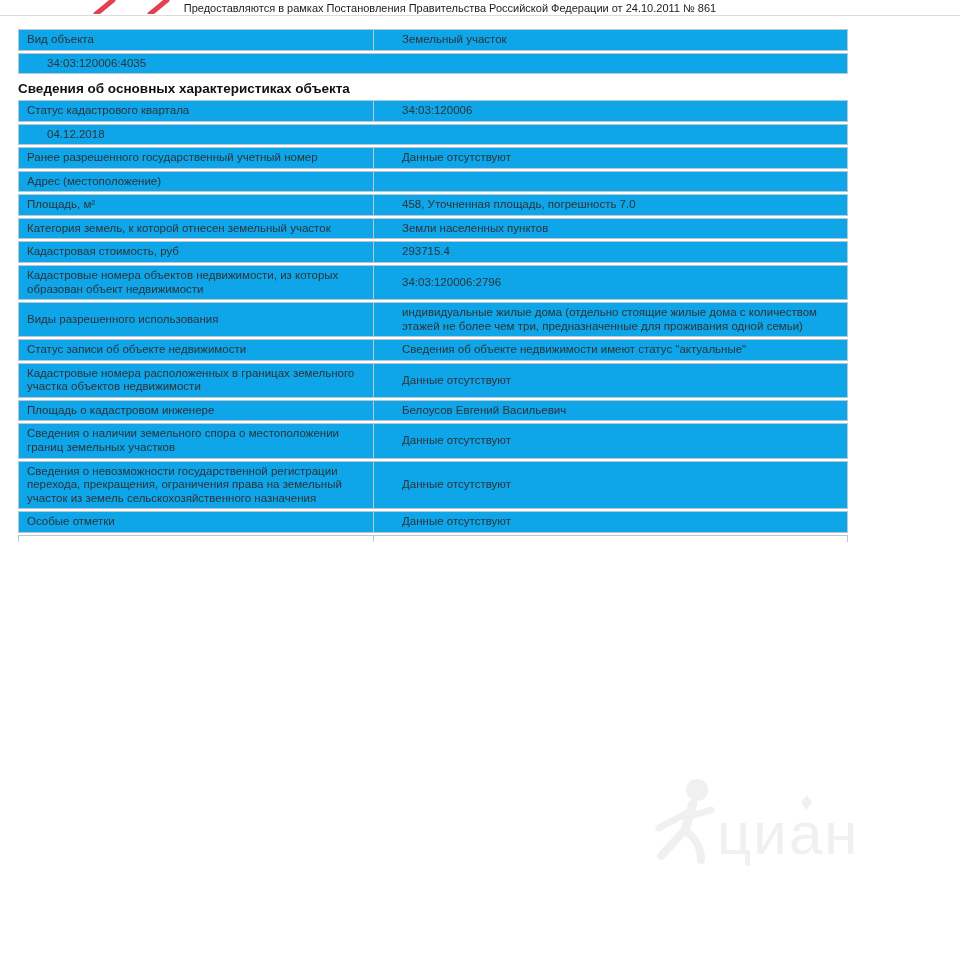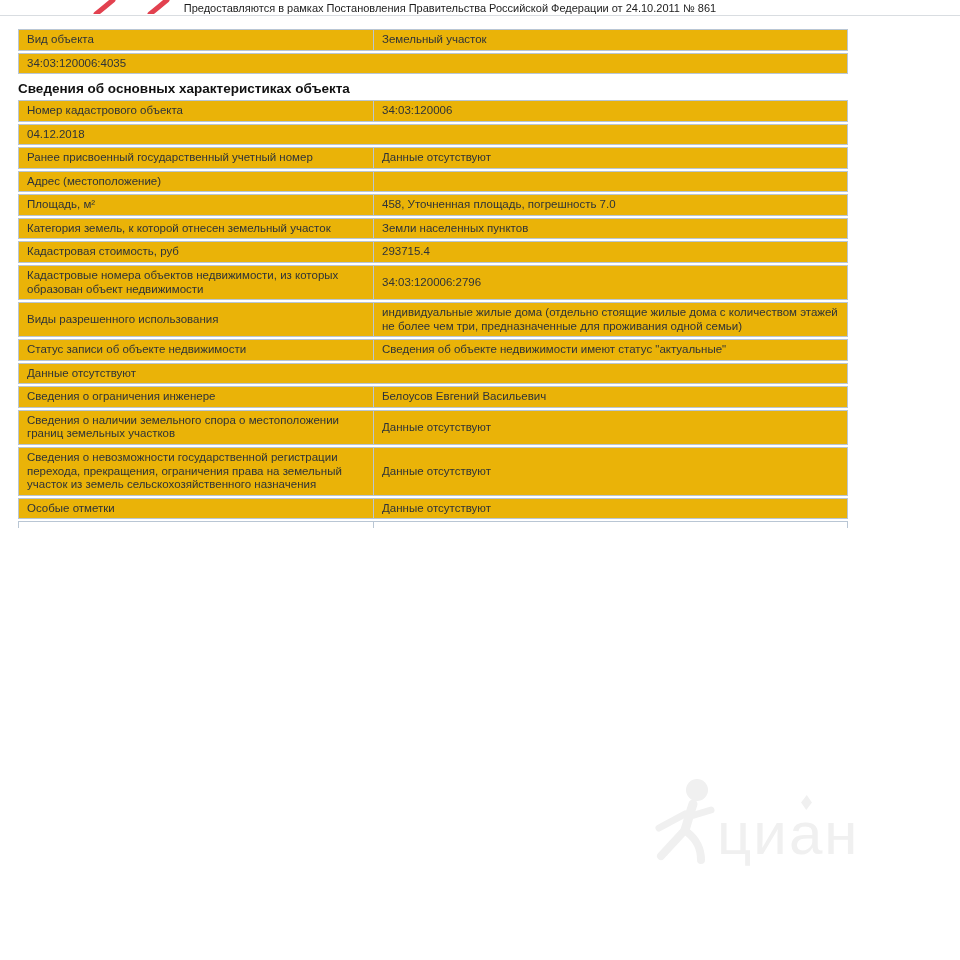--- a/index.html
+++ b/index.html
@@ -25,30 +25,30 @@
   }
 
   
   .info-table { position: absolute; left: 18px; width: 830px; }
   .t-object { top: 29px; }
   .t-main   { top: 100px; }
   .trow {
     display: flex; align-items: stretch;
     border: 1px solid #b9c6d4;
     margin-bottom: 2px;
-    background: #eab308;
+    background: #0ea5e9;
   }
   .tcell {
     display: flex; align-items: center;
     padding: 3px 8px;
     font-size: 11.5px; line-height: 1.18;
     min-height: 18px;
   }
   .cell-label { width: 355px; border-right: 1px solid #b9c6d4; }
-  .cell-value { flex: 1; }
+  .cell-value { flex: 1; margin-left: 20px; }
   .partial-row {
     height: 7px;
     border: 1px solid #b9c6d4; border-bottom: none;
     display: flex;
   }
   .partial-row .pcell { width: 355px; border-right: 1px solid #b9c6d4; height: 100%; }
 
   .section-title {
     position: absolute; left: 18px; top: 81px;
     font-size: 13.5px; font-weight: bold; color: #111;
@@ -97,30 +97,30 @@
         <div class="tcell cell-value">34:03:120006:4035</div>
       </div>
 
   </div>
 
   <div class="section-title">Сведения об основных характеристиках объекта</div>
 
   <div class="info-table t-main">
 
       <div class="trow">
-        <div class="tcell cell-label">Номер кадастрового объекта</div>
+        <div class="tcell cell-label">Статус кадастрового квартала</div>
         <div class="tcell cell-value">34:03:120006</div>
       </div>
 
       <div class="trow">
         <div class="tcell cell-value">04.12.2018</div>
       </div>
 
       <div class="trow">
-        <div class="tcell cell-label">Ранее присвоенный государственный учетный номер</div>
+        <div class="tcell cell-label">Ранее разрешенного государственный учетный номер</div>
         <div class="tcell cell-value">Данные отсутствуют</div>
       </div>
 
       <div class="trow">
         <div class="tcell cell-label">Адрес (местоположение)</div>
       </div>
 
       <div class="trow">
         <div class="tcell cell-label">Площадь, м²</div>
         <div class="tcell cell-value">458, Уточненная площадь, погрешность 7.0</div>
@@ -145,25 +145,26 @@
         <div class="tcell cell-label">Виды разрешенного использования</div>
         <div class="tcell cell-value">индивидуальные жилые дома (отдельно стоящие жилые дома с количеством этажей не более чем три, предназначенные для проживания одной семьи)</div>
       </div>
 
       <div class="trow">
         <div class="tcell cell-label">Статус записи об объекте недвижимости</div>
         <div class="tcell cell-value">Сведения об объекте недвижимости имеют статус "актуальные"</div>
       </div>
 
       <div class="trow">
+        <div class="tcell cell-label">Кадастровые номера расположенных в границах земельного участка объектов недвижимости</div>
         <div class="tcell cell-value">Данные отсутствуют</div>
       </div>
 
       <div class="trow">
-        <div class="tcell cell-label">Сведения о ограничения инженере</div>
+        <div class="tcell cell-label">Площадь о кадастровом инженере</div>
         <div class="tcell cell-value">Белоусов Евгений Васильевич</div>
       </div>
 
       <div class="trow">
         <div class="tcell cell-label">Сведения о наличии земельного спора о местоположении границ земельных участков</div>
         <div class="tcell cell-value">Данные отсутствуют</div>
       </div>
 
       <div class="trow">
         <div class="tcell cell-label">Сведения о невозможности государственной регистрации перехода, прекращения, ограничения права на земельный участок из земель сельскохозяйственного назначения</div>

